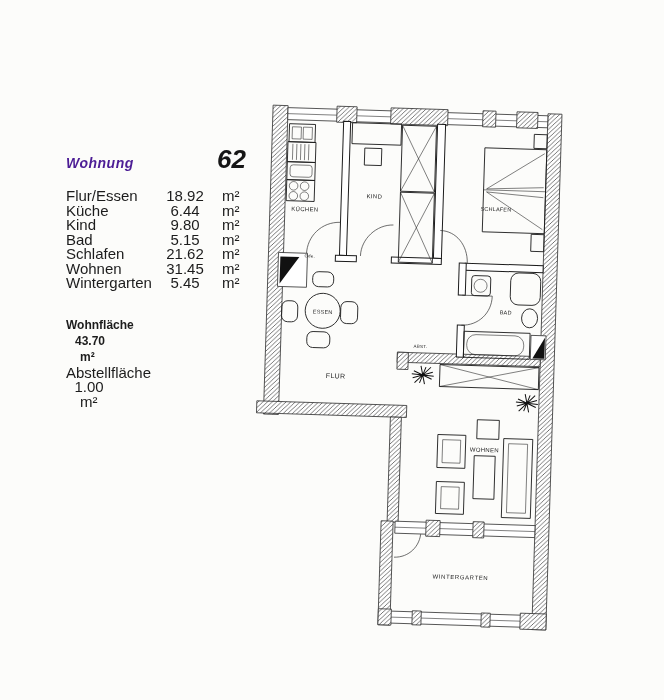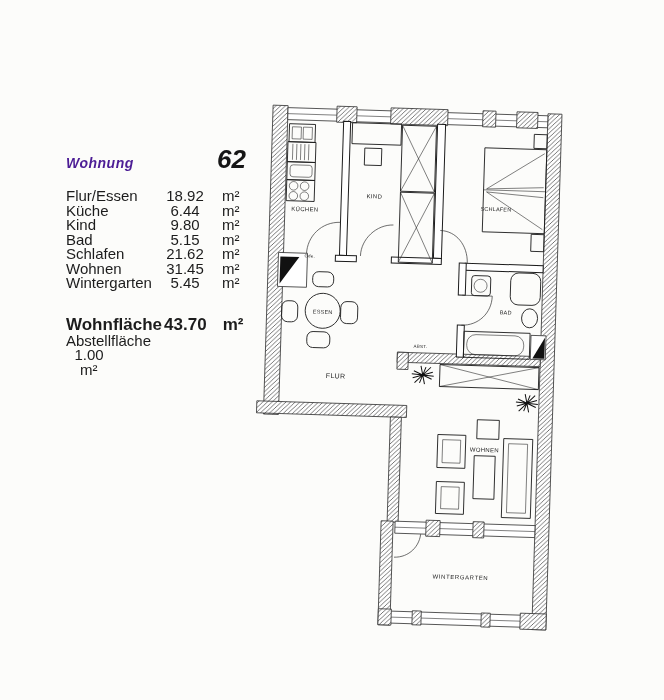--- a/index.html
+++ b/index.html
@@ -8,21 +8,21 @@
   
   .panel{position:absolute;left:66px;top:144px;width:180px;}
   .title-row{display:flex;justify-content:space-between;align-items:baseline;}
   .title{font-size:14px;font-weight:bold;font-style:italic;letter-spacing:.5px;color:#4c1d95;}
   .number{font-size:26px;font-weight:bold;font-style:italic;color:#161616;}
   .rooms{margin-top:14px;}
   .row{display:flex;font-size:15px;line-height:14.5px;}
   .row .lbl{flex:1;}
   .row .num{width:46px;text-align:center;}
   .row .unit{width:24px;margin-left:14px;}
-  .total{margin-top:26px;font-size:17px;font-weight:bold;line-height:16px;}
+  .total{margin-top:26px;font-size:12px;font-weight:bold;line-height:16px;flex-direction:column;}
   .total .num{width:48px;}
   .davon{font-size:11.5px;line-height:12px;margin-top:1px;}
   .storage{margin-top:1px;flex-direction:column;}
   
   .plan{position:absolute;left:256px;top:88px;}
   .wall{fill:url(#hatch);stroke:#2e2e2e;stroke-width:.8;}
   .iw{fill:#ffffff;stroke:#1c1c1c;stroke-width:1;}
   .win{fill:#ffffff;stroke:#2e2e2e;stroke-width:.8;}
   .f{fill:none;stroke:#1c1c1c;stroke-width:.9;}
   .fl{fill:none;stroke:#1c1c1c;stroke-width:.55;}

